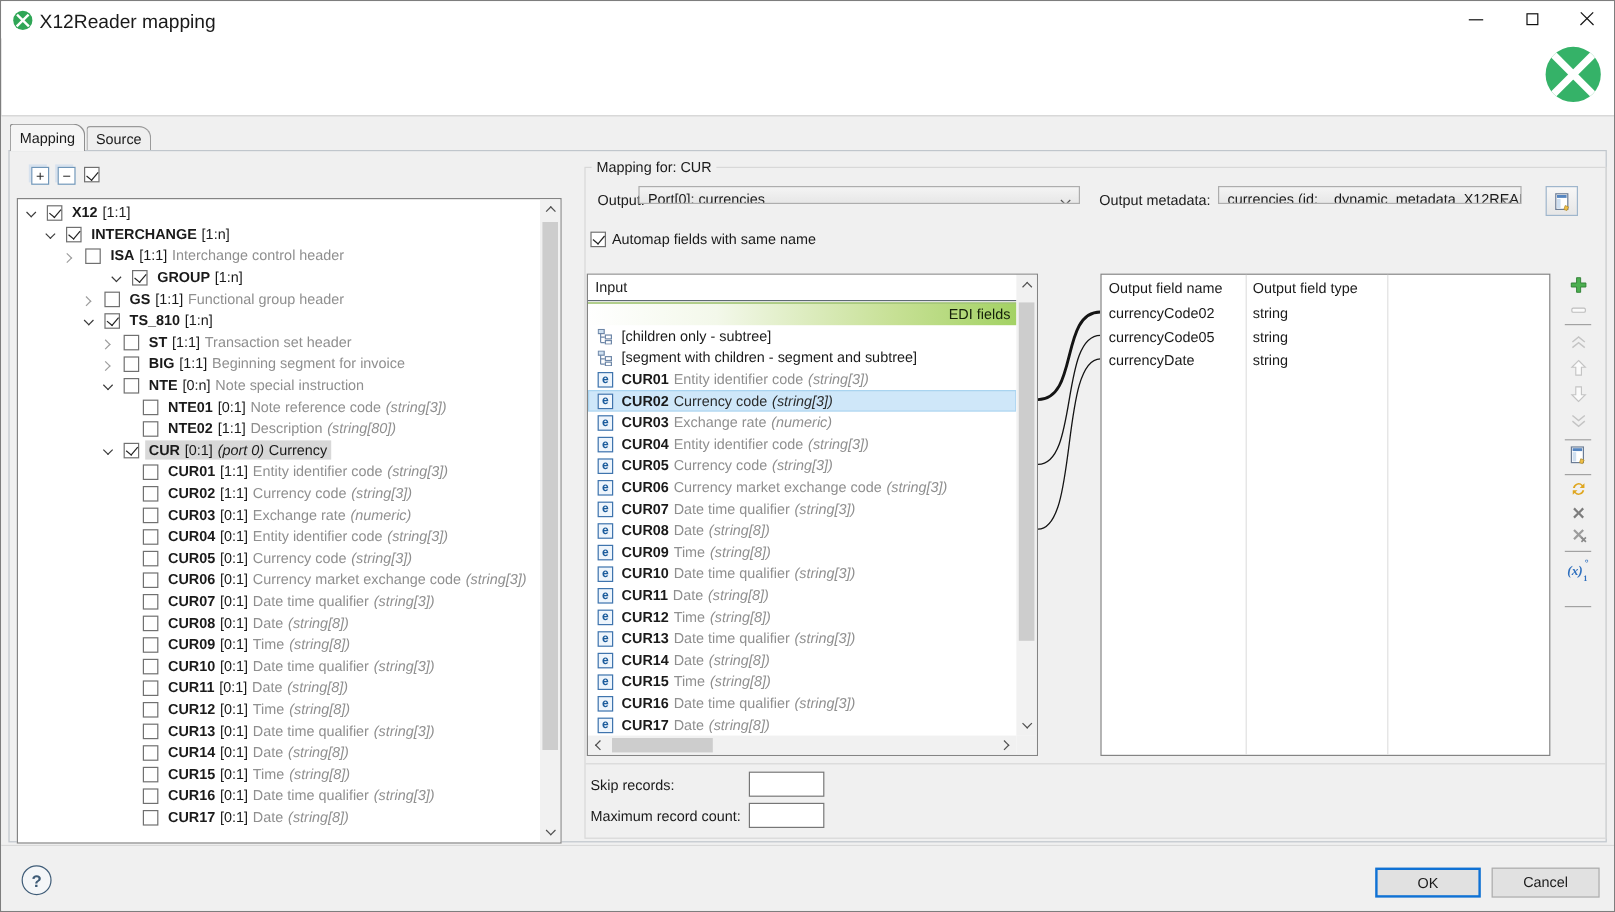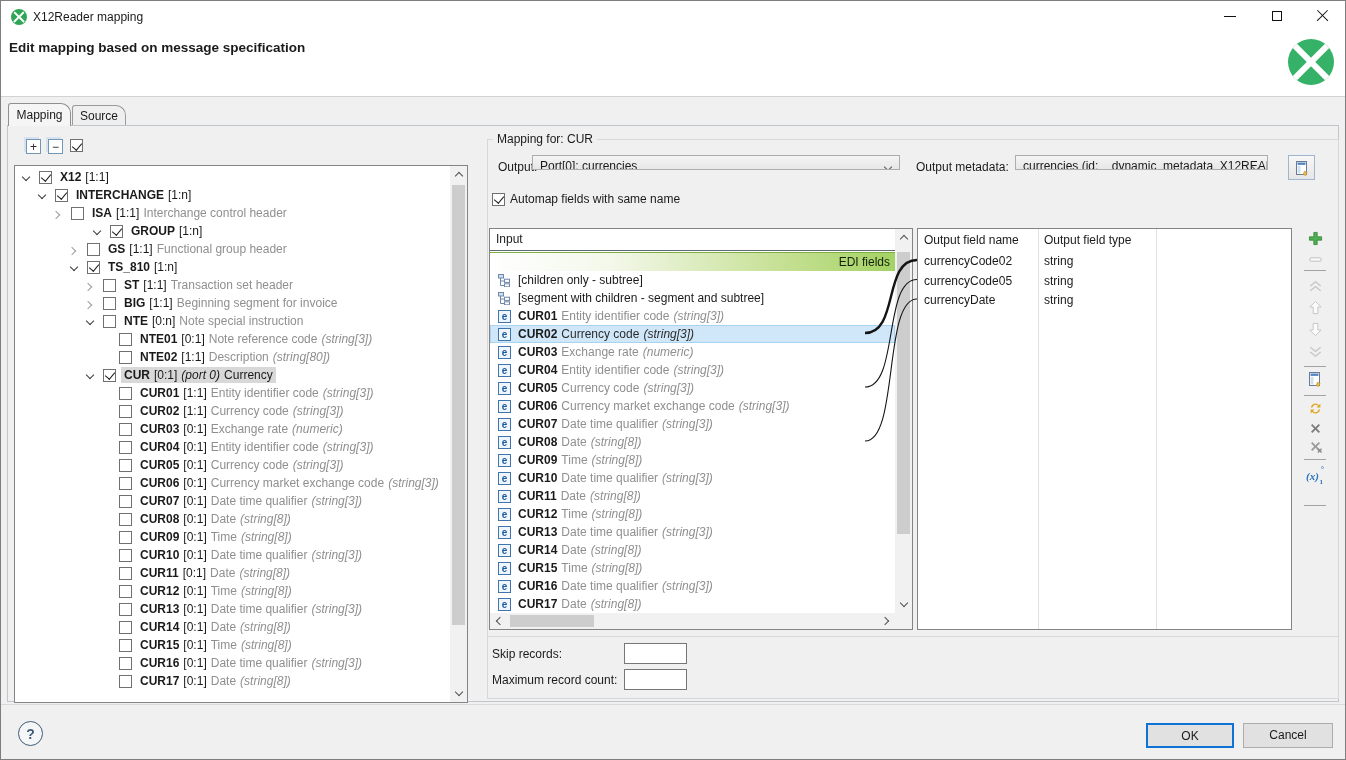--- a/index.html
+++ b/index.html
@@ -4,21 +4,21 @@
 <style>
   *{box-sizing:border-box;margin:0;padding:0}
   html,body{background:#cfcfcf}
   #window{position:relative;width:1346px;height:760px;background:#fff;font-family:"Liberation Sans",sans-serif;
           box-shadow:inset 0 0 0 1px #7e7e7e;overflow:hidden;color:#1a1a1a}
   
   .titlebar{position:absolute;left:1px;top:1px;right:1px;height:31px;background:#fff}
   .app-icon{position:absolute;left:10px;top:8px;width:16px;height:16px;border-radius:50%;background:#2fa656;overflow:hidden}
   .app-icon i{position:absolute;left:1px;top:7px;width:14px;height:2.4px;background:#fff}
   .app-icon i.a{transform:rotate(45deg)} .app-icon i.b{transform:rotate(-45deg)}
-  .title-text{position:absolute;left:32px;top:9px;font-size:12px}
+  .title-text{position:absolute;left:32px;top:9px;font-size:16px}
   .win-btn{position:absolute;top:0;width:45px;height:30px;display:flex;align-items:center;justify-content:center;cursor:pointer}
   .win-min{left:1206px}.win-max{left:1253px}.win-close{left:1299px}
   .g-min{width:12px;height:0;border-top:1.4px solid #111}
   .g-max{width:10px;height:10px;border:1.3px solid #111}
   .g-close{position:relative;width:13px;height:13px}
   .g-close i{position:absolute;left:-1px;top:5.5px;width:15px;height:1.4px;background:#111}
   .g-close i.a{transform:rotate(45deg)}.g-close i.b{transform:rotate(-45deg)}
   
   .header-sub{position:absolute;left:9px;top:40px;font-size:13.5px;font-weight:bold}
   .logo{position:absolute;left:1288px;top:39px;width:46px;height:46px;border-radius:50%;background:#35b268;overflow:hidden}
@@ -65,21 +65,21 @@
   .groupbox{position:absolute;left:479px;top:13px;width:852px;height:560px;border:1px solid #d8d8d8}
   .gb-legend{position:absolute;left:5px;top:-8px;background:#f0f0f0;padding:0 4px;font-size:12px}
   .lbl{position:absolute;font-size:12px;line-height:14px}
   .combo{position:absolute;height:15px;border:1px solid #adadad;background:linear-gradient(#f4f4f4,#e7e7e7);
          font-size:12px;line-height:21px;padding:0 24px 0 7px;white-space:nowrap;overflow:hidden;cursor:pointer}
   .combo-chev{position:absolute;right:8px;top:8px;width:6px;height:6px;border-right:1.5px solid #555;border-bottom:1.5px solid #555;transform:rotate(45deg)}
   .meta-btn{position:absolute;left:800px;top:15px;width:27px;height:25px;border:1px solid #9fb6cc;background:linear-gradient(#f7f7f7,#e6e6e6);
             display:flex;align-items:center;justify-content:center;cursor:pointer}
   .automap{position:absolute;left:4px;top:52px;display:flex;align-items:center;font-size:12px;cursor:pointer}
   
-  .il{position:absolute;left:1px;top:88px;width:424px;height:402px;background:#fff;border:1px solid #848484}
+  .il{position:absolute;left:1px;top:88px;width:376px;height:402px;background:#fff;border:1px solid #848484}
   .il-header{position:absolute;left:0;top:0;right:17px;height:22px;background:#fff;border-bottom:1px solid #5f6a73;font-size:12px;line-height:21px;padding-left:6px}
   .il-banner{position:absolute;left:0;top:23px;right:17px;height:19px;border-top:1px solid #7fae42;
              background:linear-gradient(90deg,#ffffff 0%,#f3f8ea 30%,#c6e094 72%,#a3d264 100%);
              font-size:12px;line-height:18px;text-align:right;padding-right:5px;color:#15200a}
   .il-rows{position:absolute;left:0;top:42px;right:17px;bottom:16px;overflow:hidden}
   .i-row{display:flex;align-items:center;height:18px;font-size:12px;white-space:nowrap;padding-left:8px;cursor:default}
   .i-row.sel{background:#cfe7f9;box-shadow:inset 0 0 0 1px #a9d4f0}
   .i-row.sel .i-desc,.i-row.sel .i-type{color:#2c2c2c}
   .i-ico-e{flex:0 0 13px;width:13px;height:13px;border:1px solid #3f74ad;background:#eef5fc;color:#1c5c9c;
            font:bold 10px/11px "Liberation Sans",sans-serif;text-align:center;margin-right:7px}
@@ -138,21 +138,20 @@
         <i class="g-max"></i>
       </span>
     <span class="win-btn win-close">
         <i class="g-close">
           <i class="a"></i>
           <i class="b"></i>
         </i>
       </span>
   </div>
 
-  <div class="header-sub">Edit mapping based on message specification</div>
   <div class="logo">
       <i class="a"></i>
       <i class="b"></i>
     </div>
 
   <div class="content">
     <div class="tab tab-mapping">Mapping</div>
     <div class="tab tab-source">Source</div>
 
     <div class="tabpage">

